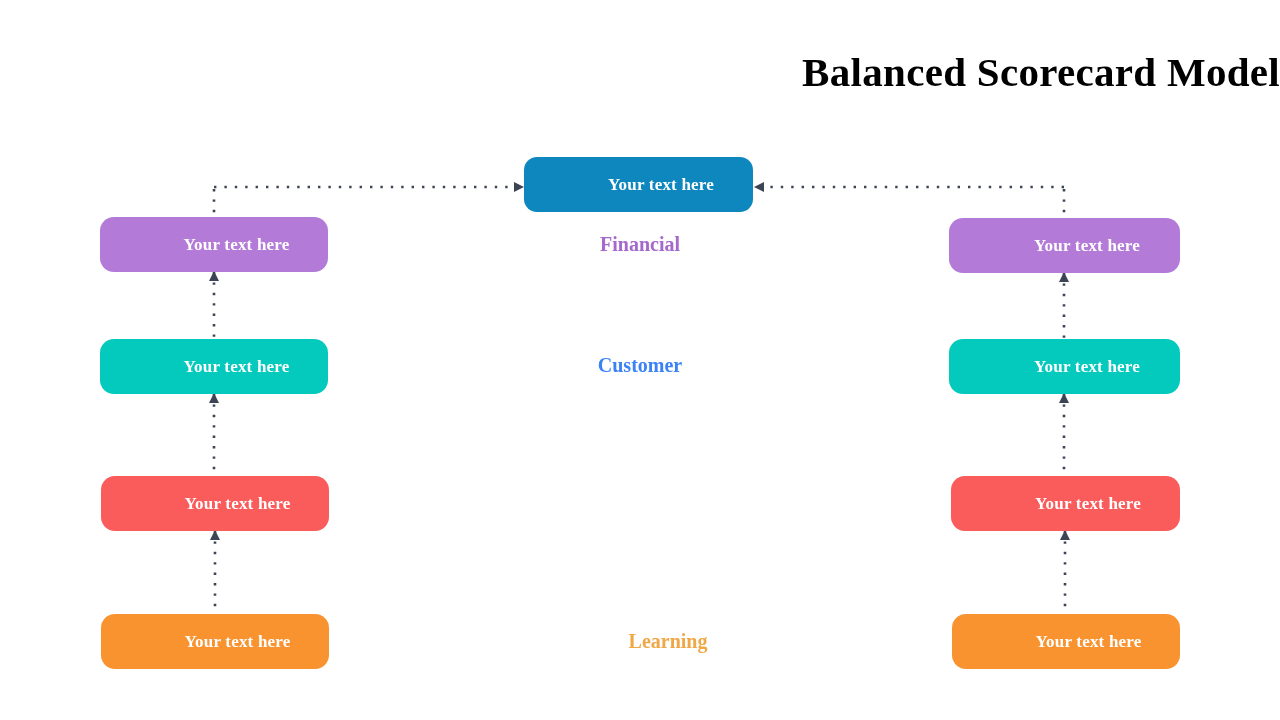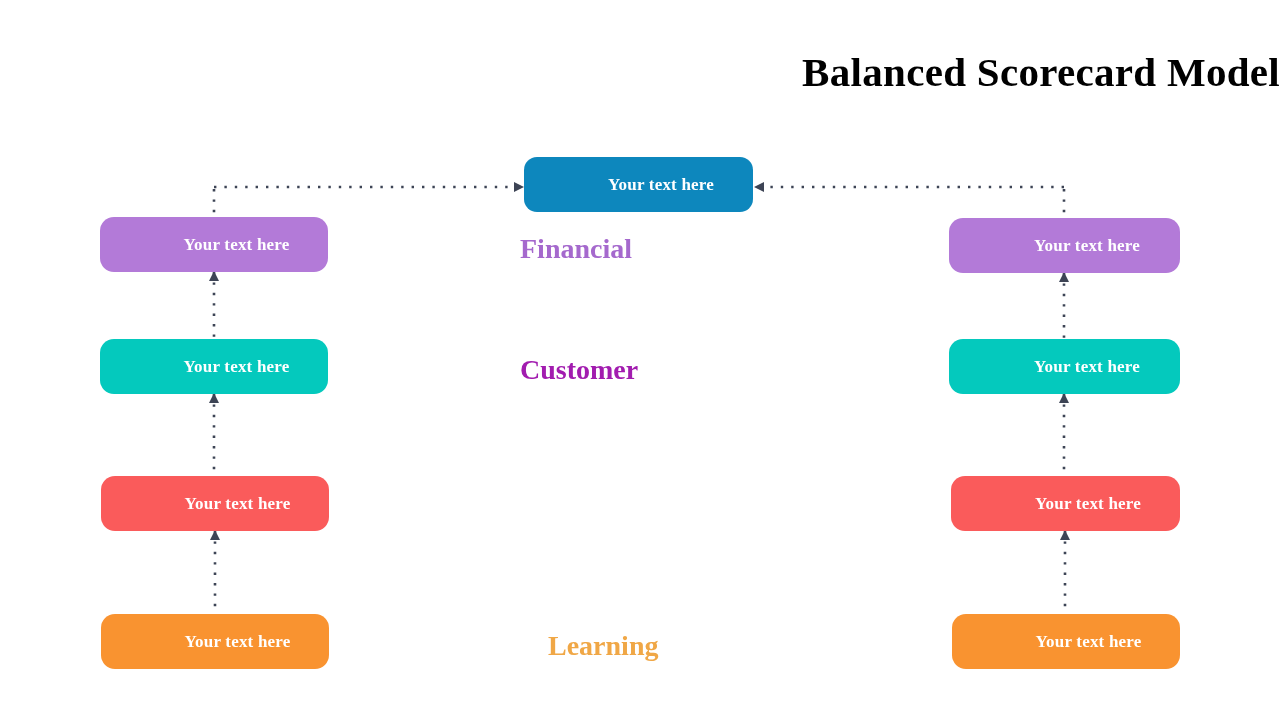--- a/index.html
+++ b/index.html
@@ -66,24 +66,24 @@
   .card.top-node {
     border-radius: 13px;
     font-size: 17px;
   }
 
   
   .perspective-label {
     position: absolute;
     z-index: 2;
     width: 240px;
-    text-align: left;
+    text-align: center;
     font-family: "Liberation Serif", "DejaVu Serif", serif;
     font-weight: bold;
-    font-size: 28px;
+    font-size: 20px;
     white-space: nowrap;
     user-select: none;
   }
 </style>
 </head>
 <body>
 
 <div id="stage" style="background-color: rgb(255, 255, 255);">
 
   <div id="page-title" style="color: rgb(0, 0, 0);">Balanced Scorecard Model</div>
@@ -122,21 +122,21 @@
   </svg>
 
   <div class="card top-node" style="left: 524px; top: 157px; width: 229px; height: 55px; background-color: rgb(13, 135, 189);">
     <span>Your text here</span>
   </div>
 
   <div class="perspective-label" style="left: 520px; top: 233px; color: rgb(165, 105, 205);">
     <span>Financial</span>
   </div>
 
-  <div class="perspective-label" style="left: 520px; top: 354px; color: #a21caf;">
+  <div class="perspective-label" style="left: 520px; top: 354px; color: #3b82f6;">
     <span>Customer</span>
   </div>
 
 
   <div class="perspective-label" style="left: 548px; top: 630px; color: rgb(240, 167, 70);">
     <span>Learning</span>
   </div>
 
   <div class="card" style="left: 100px; top: 217px; width: 228px; height: 55px; background-color: rgb(179, 122, 216);">
     <span>Your text here</span>

